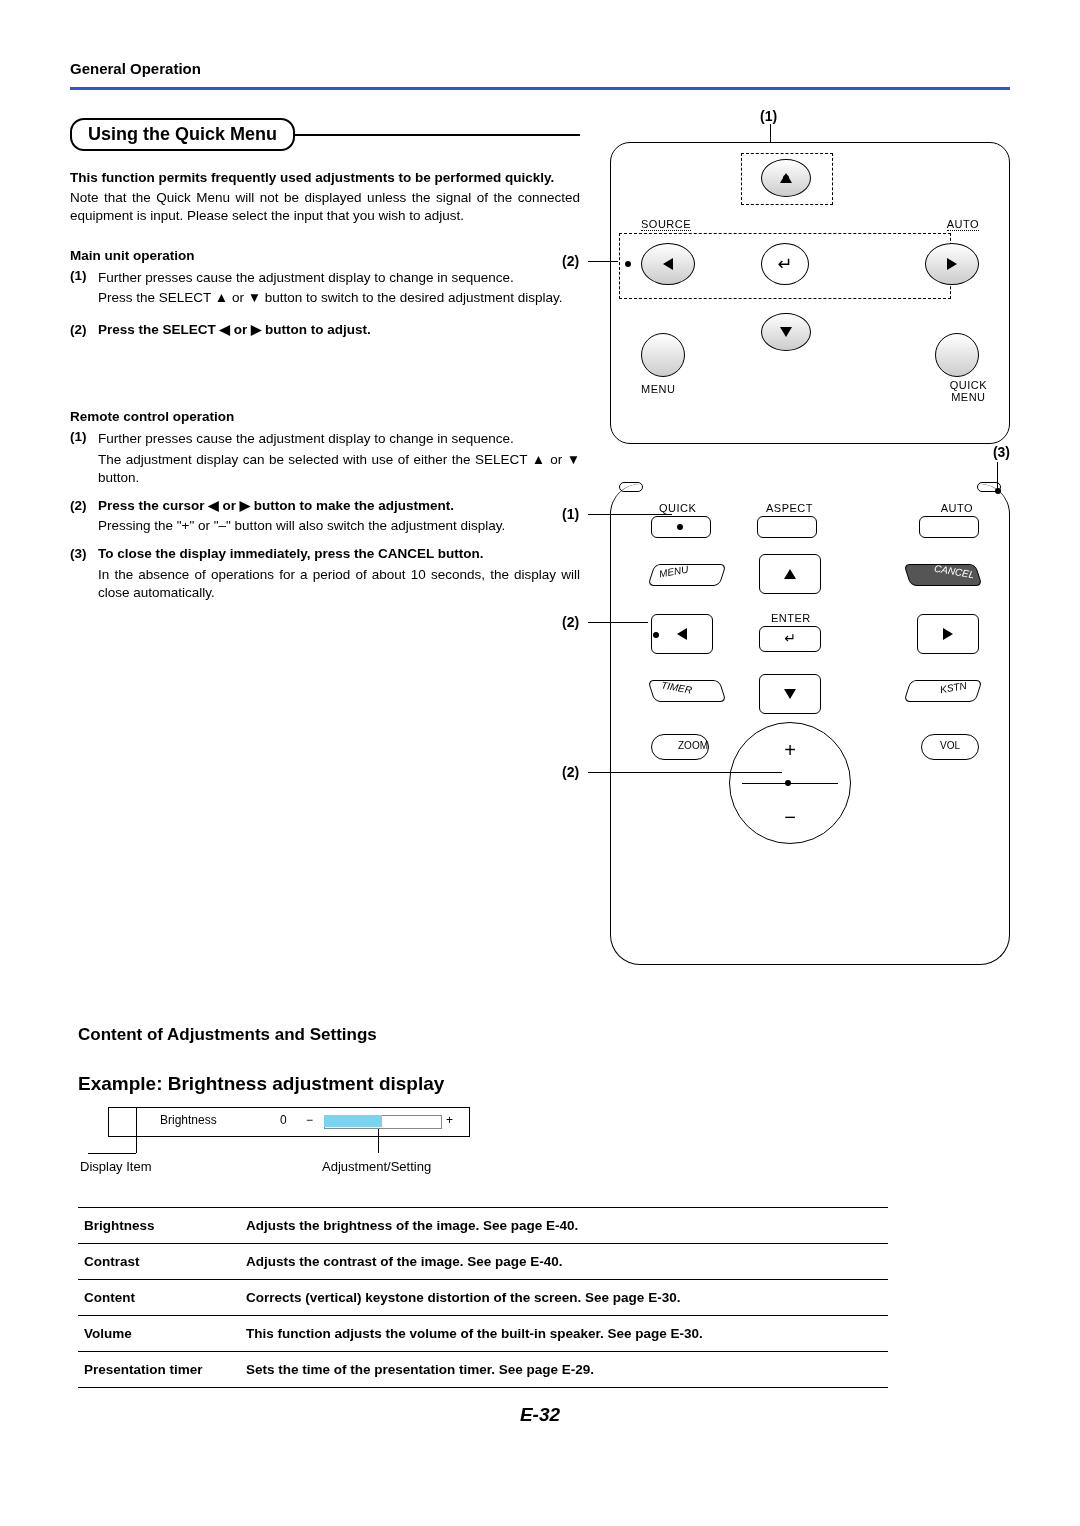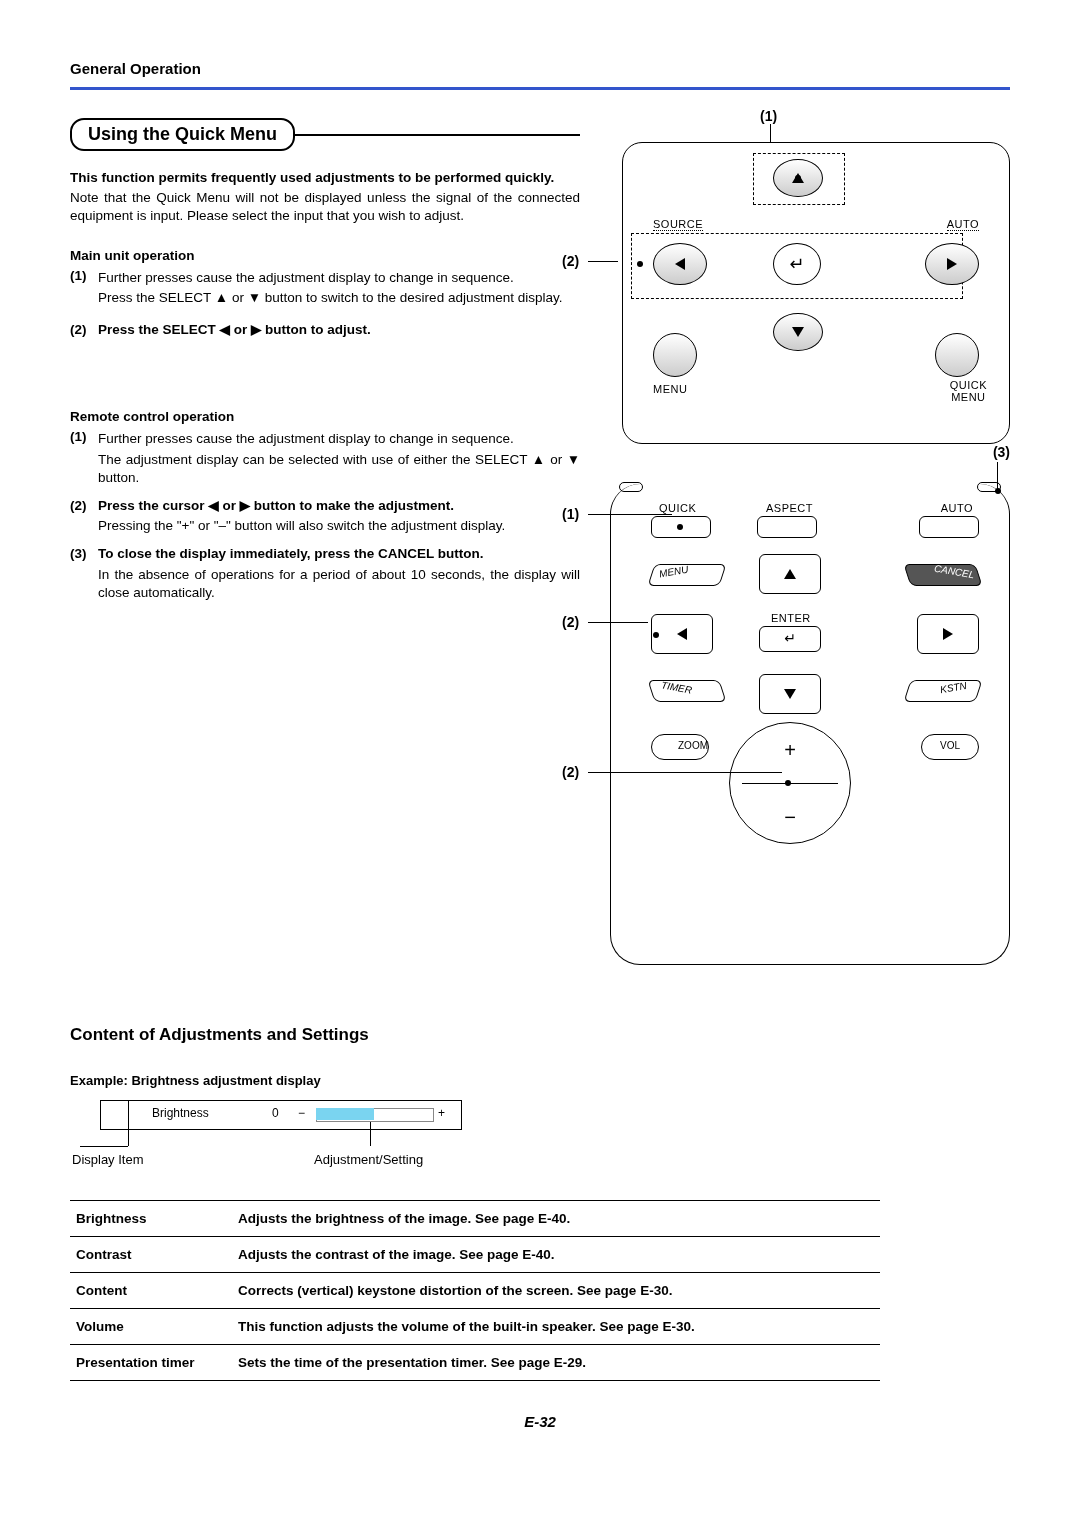--- a/index.html
+++ b/index.html
@@ -152,26 +152,26 @@
   .para-lbl {
     position:absolute; font-size:10px; font-style:italic; transform:skewX(0deg) rotate(-10deg);
   }
   .big-circle {
     position:absolute; border:1px solid #000; border-radius:50%; background:#fff;
   }
   .plus-sign, .minus-sign {
     position:absolute; font-size:20px; font-weight:normal;
   }
 
-  .content-section { margin-top: 60px; }
+  .content-section { margin-top: 60px; margin-left: 8px; }
   .content-title {
     font-weight:bold; font-size:17px; margin-bottom:28px;
   }
   .example-head {
-    font-weight:bold; font-size:13px; margin-bottom:12px;
+    font-weight:bold; font-size:19px; margin-bottom:12px;
   }
   .brightness-display {
     position:relative; height:70px; margin-left:30px;
   }
   .bd-box {
     position:absolute; border:1px solid #000; height:28px; top:0;
   }
   .bd-text { position:absolute; font-size:12px; }
   .bd-bar-outer {
     position:absolute; border:1px solid #888; background:#fff; height:12px; top:8px;
@@ -192,22 +192,22 @@
     border-bottom:1px solid #000;
     padding: 10px 6px;
     font-size:13.5px;
     font-weight:bold;
     vertical-align:top;
   }
   .adj-table td:first-child {
     width: 150px;
   }
   .page-num {
-    text-align:center; font-style:italic; font-weight:bold; font-size:15px;
-    margin-top:32px;
+    text-align:center; font-style:italic; font-weight:bold; font-size:19px;
+    margin-top:16px;
   }
 </style>
 </head>
 <body>
 
 <div class="header-section">General Operation</div>
 <div class="blue-rule"></div>
 
 <div class="columns">
   <div class="left-col">
@@ -257,21 +257,21 @@
       </div>
     </div>
 
   </div>
 
   <div class="right-col">
 
     <div class="callout" style="left:150px; top:-10px;">(1)</div>
     <div style="position:absolute; left:160px; top:6px; width:0; height:22px; border-left:1.5px solid #000;"></div>
 
-    <div class="diagram main-unit" style="margin-top:24px;margin-left:12px;">
+    <div class="diagram main-unit" style="margin-top:24px;">
 
       <div class="dash-box" style="left:8px; top:90px; width:330px; height:64px;"></div>
 
       <div class="dash-box" style="left:130px; top:10px; width:90px; height:50px;"></div>
 
       <div class="btn-oval tri-up" style="left:150px; top:16px; width:48px; height:36px;"></div>
 
       <div class="lbl" style="left:30px; top:75px; border-bottom:1px dotted #000;">SOURCE</div>
       <div class="lbl" style="right:30px; top:75px; border-bottom:1px dotted #000;">AUTO</div>
 

